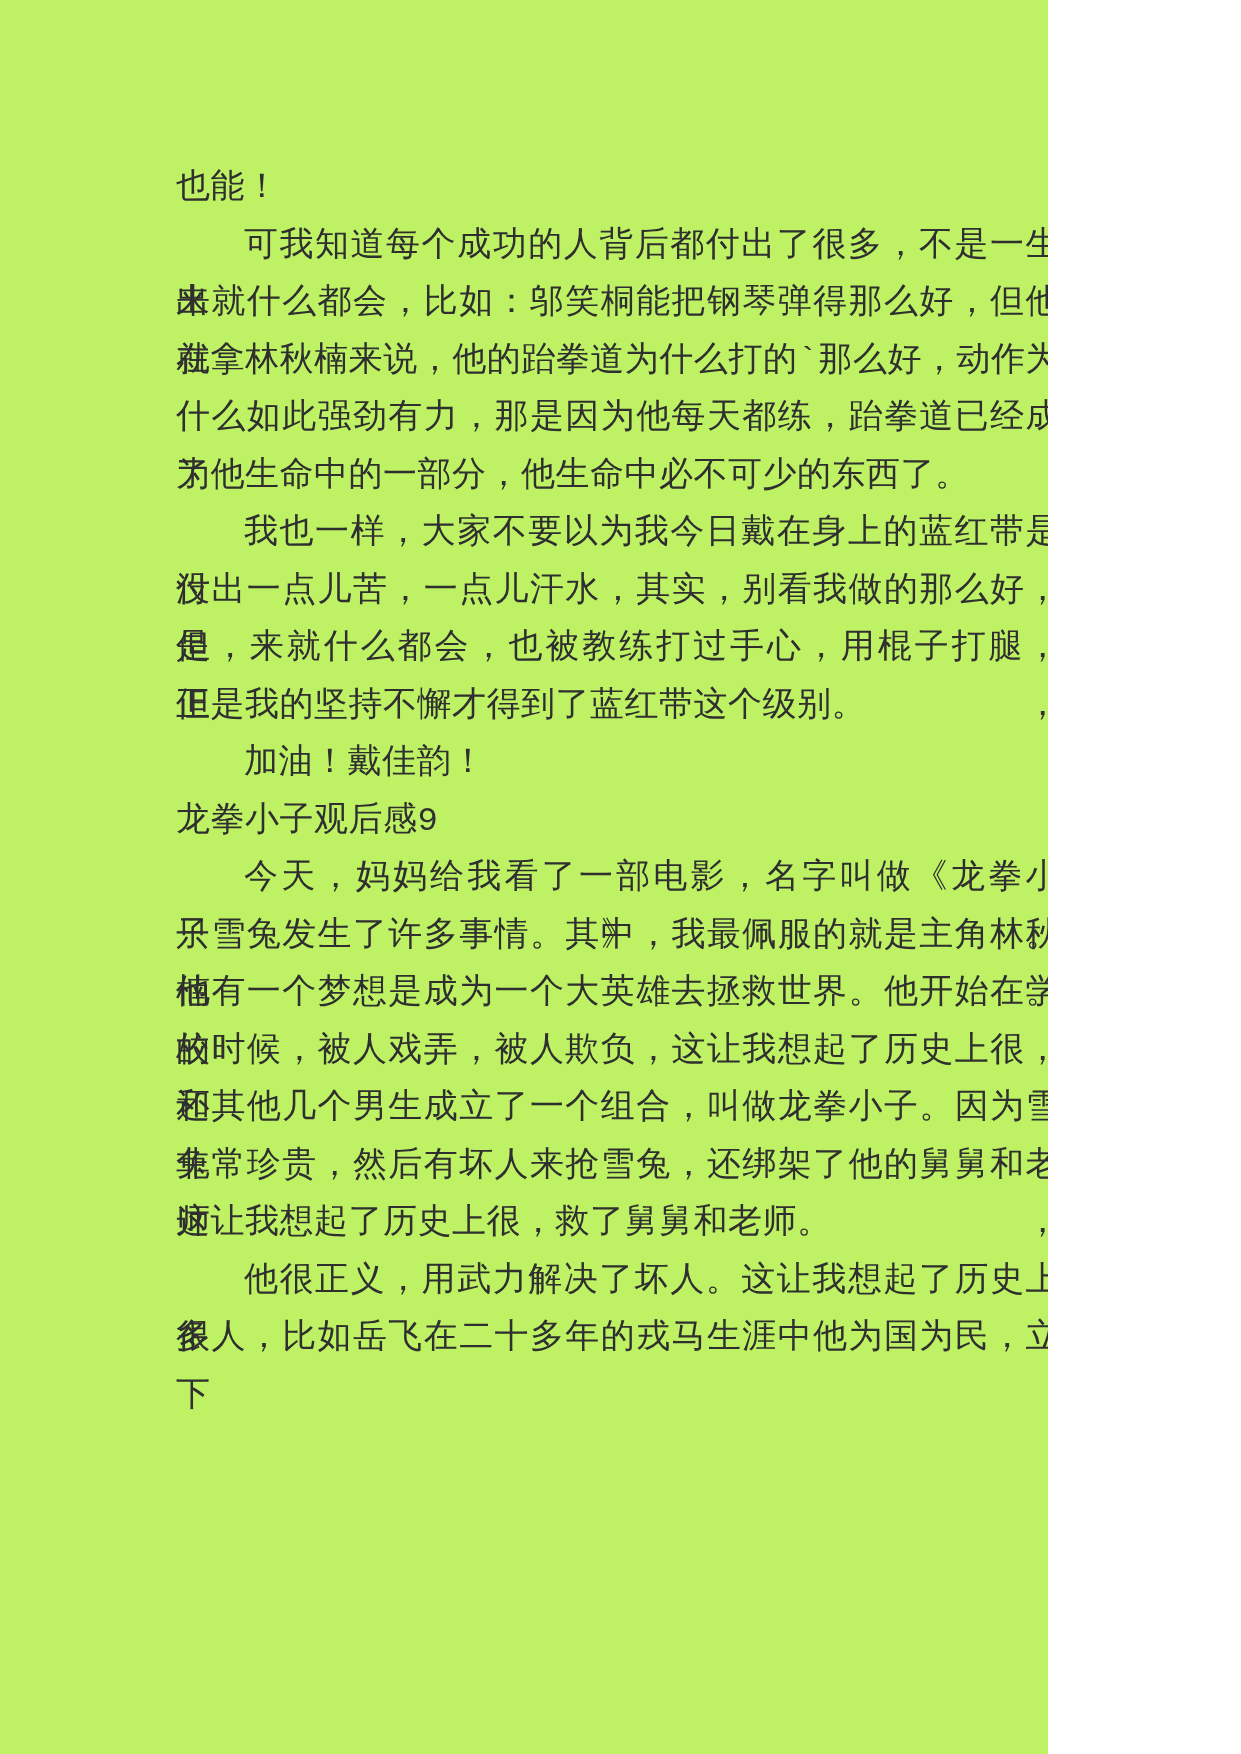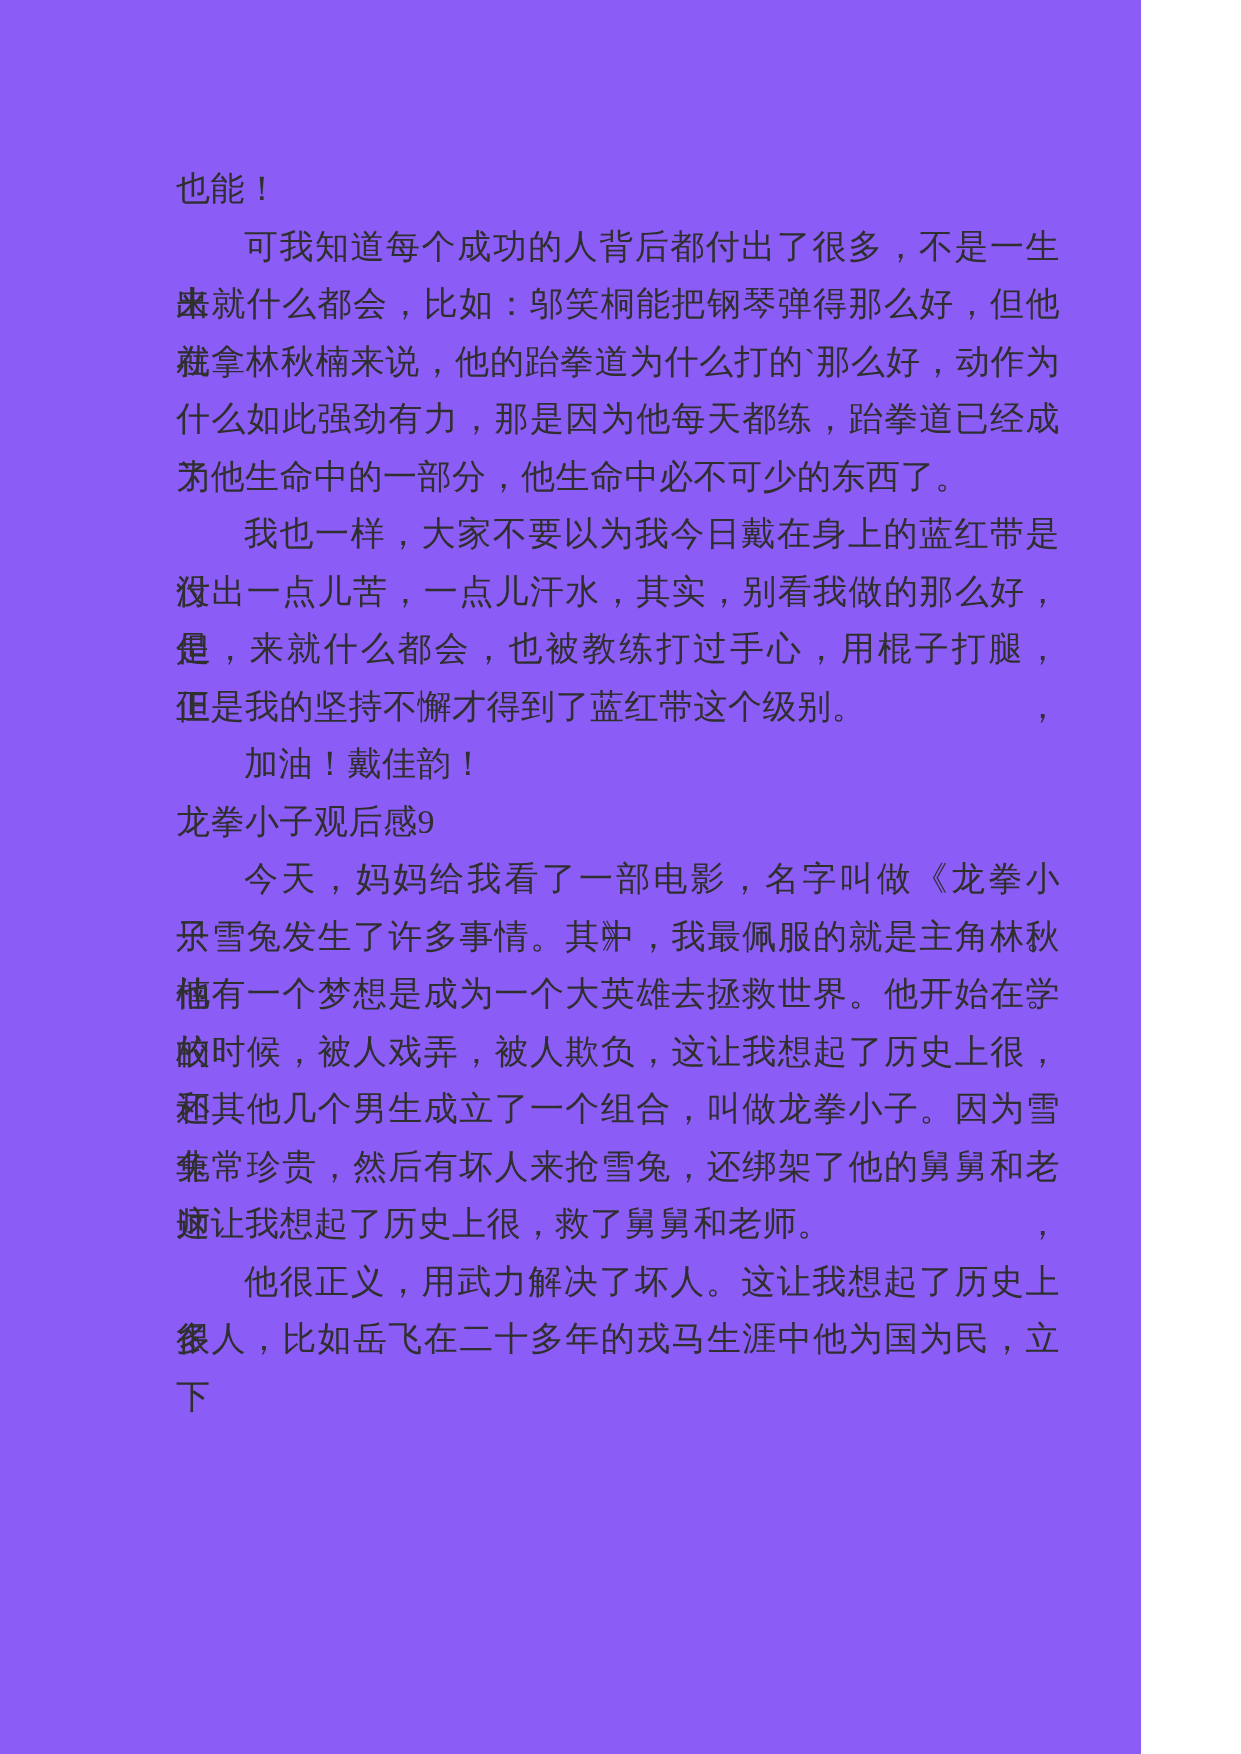--- a/index.html
+++ b/index.html
@@ -2,25 +2,25 @@
 <html><head>
 <meta charset="utf-8">
 <style>
   html, body {
     margin: 0;
     padding: 0;
     background: #ffffff;
   }
   .page {
     position: relative;
-    width: 1141px;
+    width: 1048px;
     height: 1754px;
-    background: #8b5cf6;
+    background: #bef264;
     overflow: hidden;
-    font-family: Liberation Serif, serif;
+    font-family: Liberation Mono, monospace;
   }
   .text-block {
     position: absolute;
     left: 176px;
     top: 160px;
     width: 884px;
     font-size: 34px;
     line-height: 57.5px;
     color: #2f2f2f;
     font-weight: 300;

